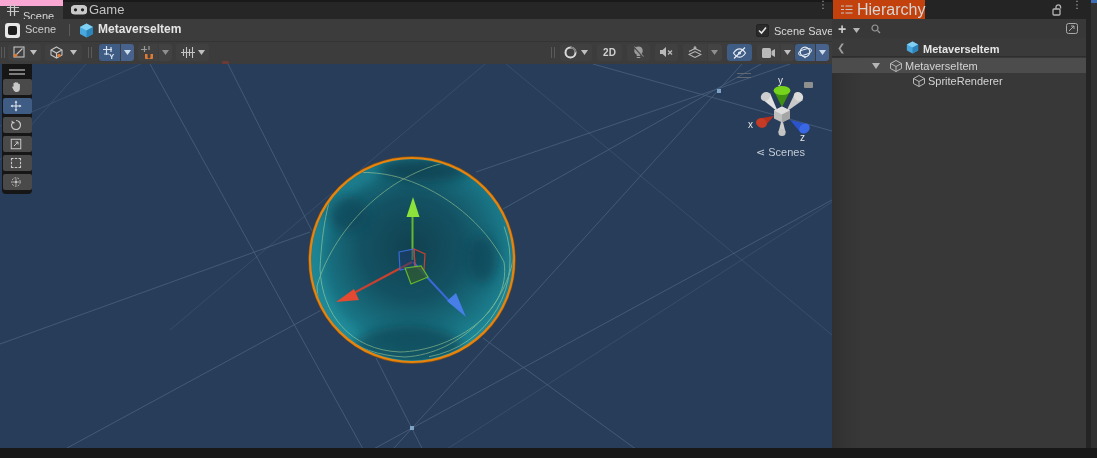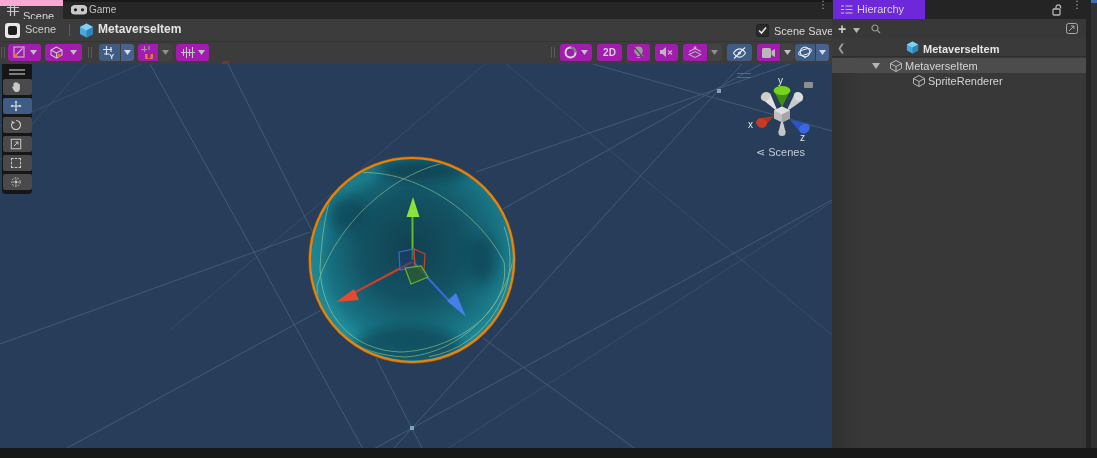--- a/index.html
+++ b/index.html
@@ -3,38 +3,38 @@
 <meta charset="utf-8">
 <style>
 *{margin:0;padding:0;box-sizing:border-box}
 html,body{width:1097px;height:458px;overflow:hidden;background:#181818;font-family:"Liberation Sans",sans-serif}
 #root{position:relative;width:1097px;height:458px}
 .abs{position:absolute}
 
 #row1{left:0;top:0;width:832px;height:19px;background:linear-gradient(#191919 0px,#191919 2px,#262626 2px)}
 #tabScene{left:0;top:0;width:63px;height:19px;background:#3a3a3a;border-top:6px solid #f9a8d4;color:#d6d6d6;font-size:11px;line-height:18px}
 #tabScene .txt{position:absolute;left:23px;top:1px}
-#tabGame{left:64px;top:0;width:75px;height:18px;color:#c2c2c2;font-size:10px;line-height:19px}
+#tabGame{left:64px;top:0;width:75px;height:18px;color:#c2c2c2;font-size:13px;line-height:19px}
 #tabGame .txt{position:absolute;left:25px;top:0}
 
 #row2{left:0;top:19px;width:832px;height:23px;background:#3c3c3c;border-bottom:1px solid #343434}
 
 #row3{left:0;top:42px;width:832px;height:22px;background:#3c3c3c}
-.tbtn{position:absolute;top:2px;height:17px;background:#a21caf;border-radius:3px}
+.tbtn{position:absolute;top:2px;height:17px;background:#404040;border-radius:3px}
 .tbtn.blue{background:#3e5c84}
 
 #scene{left:0;top:64px;width:832px;height:384px;background:#283d5a}
 
 #ltool{left:2px;top:64px;width:30px;height:130px;background:#161616;border-radius:0 0 4px 4px}
 .lbtn{position:absolute;left:1px;width:29px;height:16px;background:#4a4a4a;border-radius:2px}
 .lbtn.sel{background:#3e5c84}
 
 #hier{left:832px;top:0;width:254px;height:448px;background:linear-gradient(90deg,#303030 0px,#343434 12px,#383838 30px)}
 #hierwell{left:832px;top:0;width:254px;height:19px;background:#242424}
-#hiertab{left:833px;top:0;width:92px;height:19px;background:#6d28d9;color:#d6d6d6;font-size:11px;line-height:19px}
+#hiertab{left:833px;top:0;width:92px;height:19px;background:#c2410c;color:#d6d6d6;font-size:16px;line-height:19px}
 #hierbar{left:832px;top:19px;width:254px;height:19px;background:#383838}
 #search{left:866px;top:22px;width:196px;height:13px;background:#282828;border:1px solid #212121;border-radius:2px;color:#8a8a8a;font-size:10px;line-height:11px}
 #prefhdr{left:832px;top:38px;width:254px;height:19px;background:#3a3a3a;border-bottom:1px solid #2e2e2e}
 #selrow{left:832px;top:58px;width:254px;height:15px;background:#4c4c4c}
 #row_sr{left:832px;top:73px;width:254px;height:15px}
 .hiertxt{color:#d4d4d4;font-size:11px}
 
 #rsep{left:1086px;top:0;width:5px;height:458px;background:#242424}
 #rstrip{left:1091px;top:0;width:6px;height:448px;background:#313131}
 #rblue{left:1091px;top:0;width:6px;height:3px;background:#3e6fb5}

